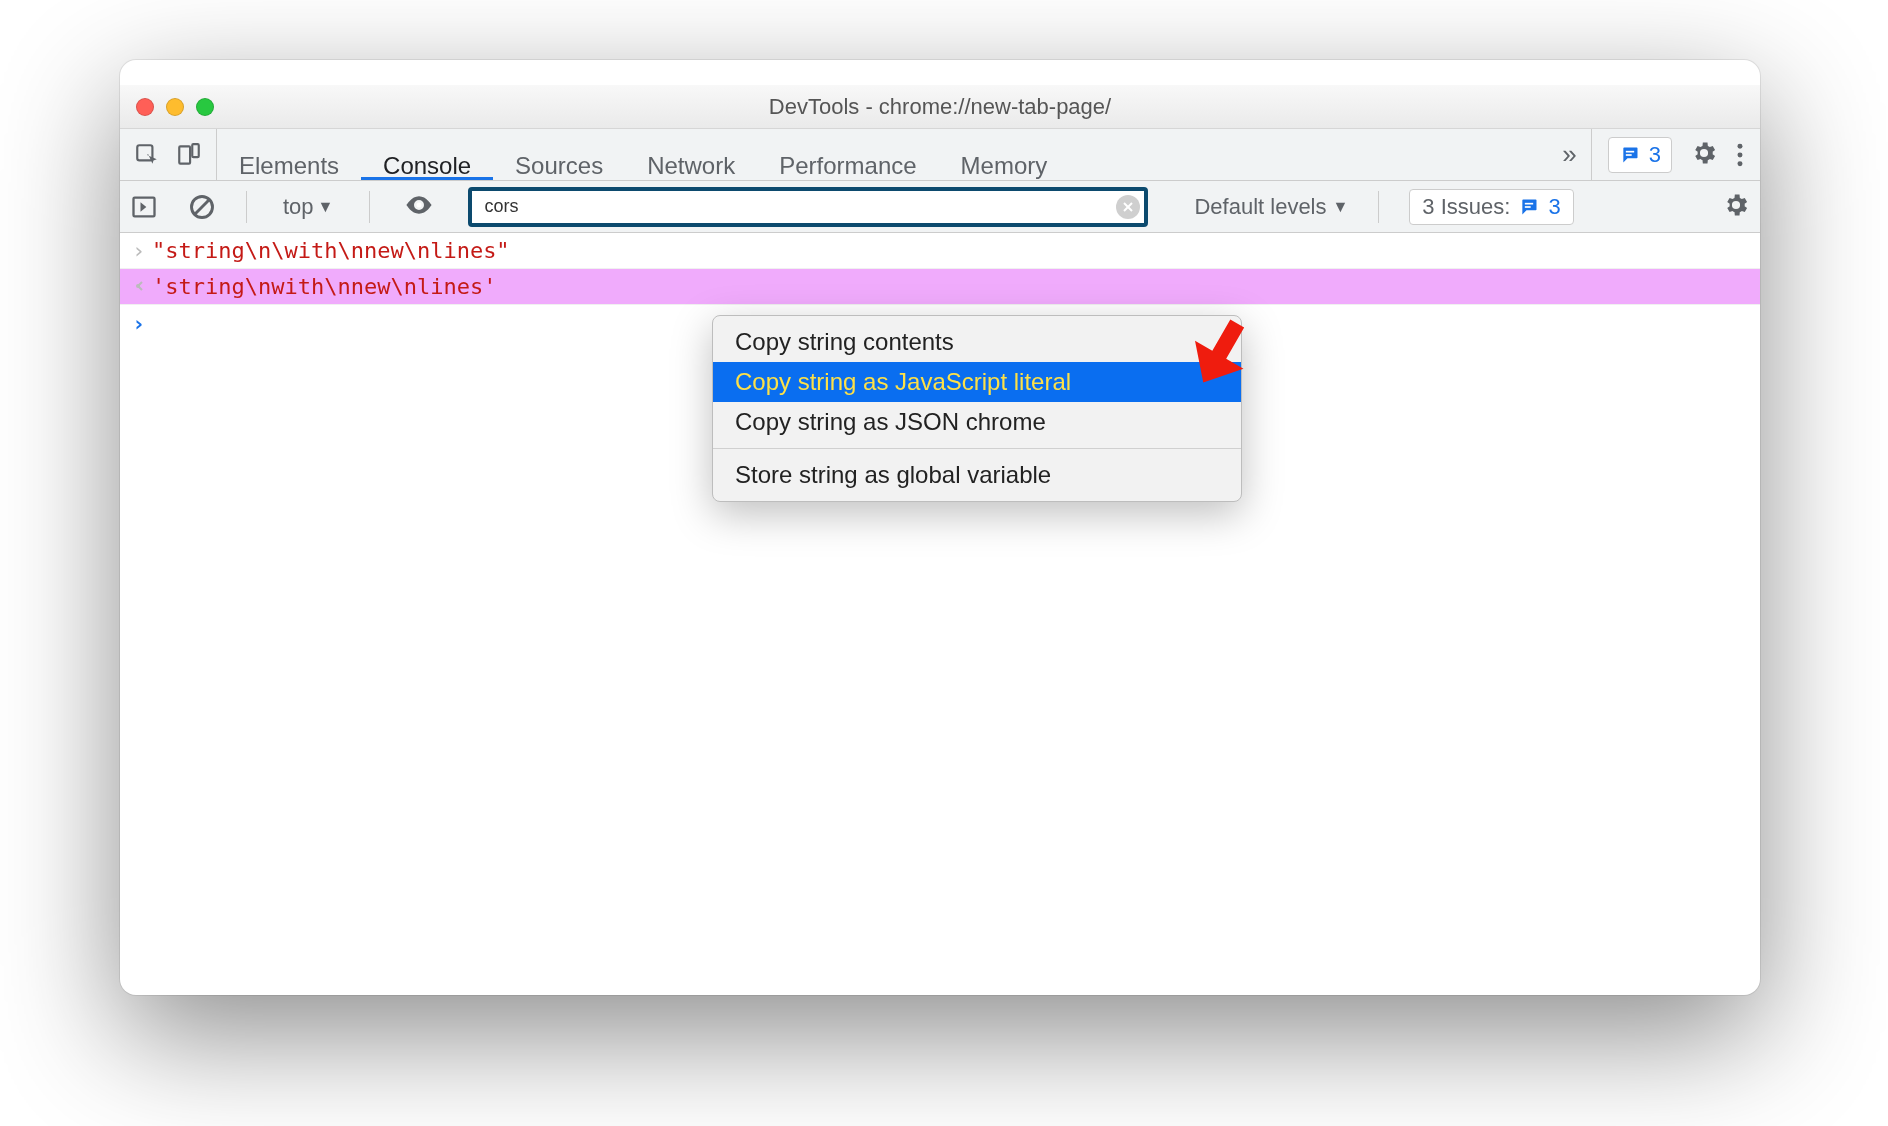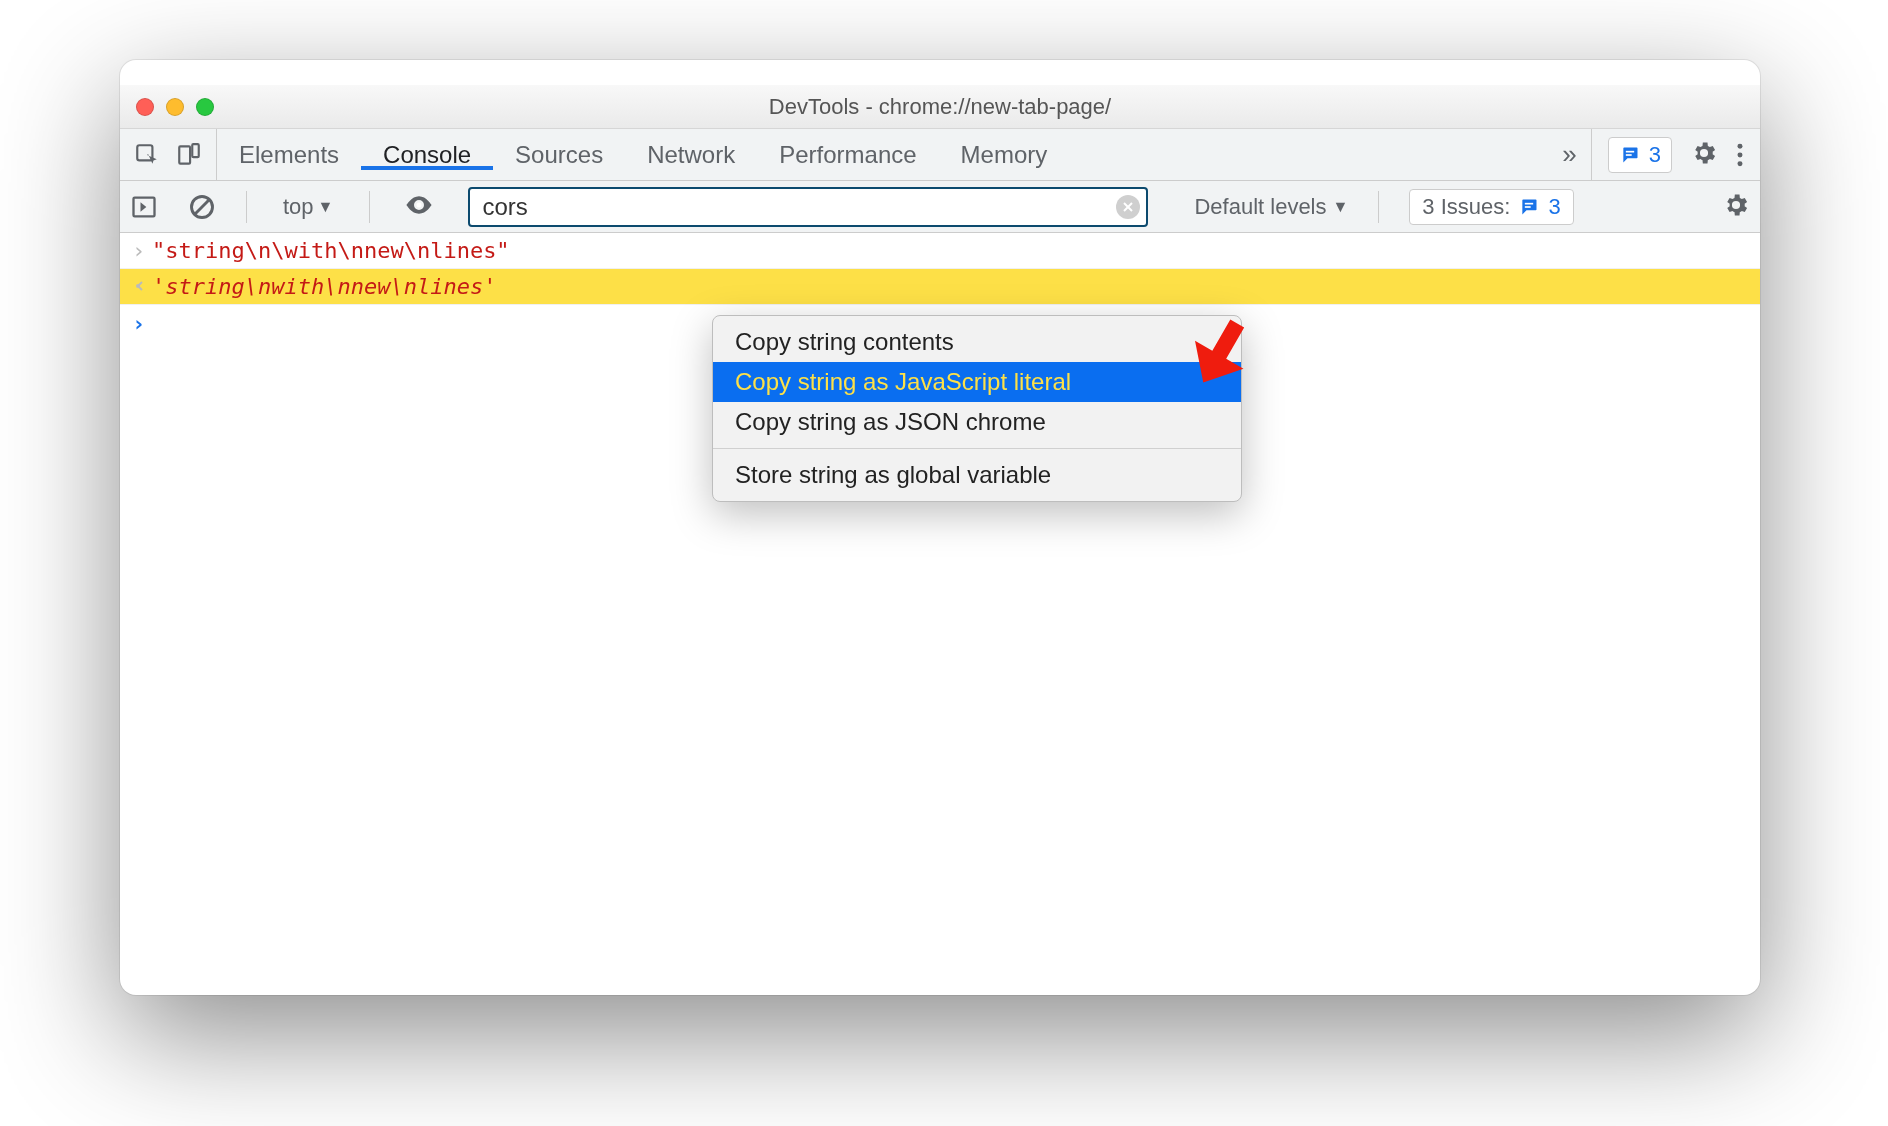--- a/index.html
+++ b/index.html
@@ -19,21 +19,21 @@
   .dot.red { background: #ff5f57; }
   .dot.yellow { background: #febc2e; }
   .dot.green { background: #28c840; }
   .title { flex: 1; text-align: center; color: #555; font-size: 22px; }
 
   .tabbar {
     height: 52px; display: flex; align-items: stretch; border-bottom: 1px solid #ccc;
     background: #f1f3f4;
   }
   .tabbar .lefticons { display: flex; align-items: center; padding: 0 14px; gap: 16px; border-right: 1px solid #ccc; }
-  .tabs { display: flex; align-items: center; flex: 1; overflow: hidden; }
+  .tabs { display: flex; align-items: flex-end; flex: 1; overflow: hidden; }
   .tab {
     display: flex; align-items: center; padding: 0 22px; color: #5f6368; font-size: 24px; cursor: default; position: relative;
   }
   .tab.active { color: #202124; }
   .tab.active::after { content: ""; position: absolute; left: 0; right: 0; bottom: -1px; height: 4px; background: #1a73e8; }
   .overflow-tabs { display: flex; align-items: center; padding: 0 14px; color: #5f6368; font-size: 26px; }
   .tabbar .right { display: flex; align-items: center; gap: 18px; padding: 0 16px; border-left: 1px solid #ccc; }
 
   .badge-btn {
     display: flex; align-items: center; gap: 8px; border: 1px solid #ccc; border-radius: 4px;
@@ -45,40 +45,40 @@
   .toolbar {
     height: 52px; display: flex; align-items: center; gap: 30px; padding: 0 10px;
     border-bottom: 1px solid #ccc; background: #f1f3f4;
   }
   .tool-btn { display: flex; align-items: center; color: #5f6368; }
   .divider { width: 1px; height: 32px; background: #ccc; }
   .ctx-dropdown { display: flex; align-items: center; gap: 4px; color: #5f6368; font-size: 22px; padding: 0 6px; }
   .eye { color: #5f6368; padding: 0 4px; }
   .filter-wrap { flex: 0 0 auto; }
   .filter-input {
-    width: 680px; height: 40px; border: 2px solid #0c4a6e; border-radius: 4px;
-    font-size: 24px; padding: 0 40px 0 12px; color: #333; outline: none; background: #fff;
+    width: 680px; height: 40px; border: 4px solid #0c4a6e; border-radius: 4px;
+    font-size: 18px; padding: 0 40px 0 12px; color: #333; outline: none; background: #fff;
   }
   .filter-box { position: relative; }
   .clear-btn {
     position: absolute; right: 8px; top: 50%; transform: translateY(-50%);
     width: 24px; height: 24px; border-radius: 50%; background: #cfcfcf; display: flex; align-items: center; justify-content: center; color: #fff; font-size: 16px;
   }
   .levels { display: flex; align-items: center; gap: 6px; color: #5f6368; font-size: 22px; padding-left: 16px; text-align: center; }
   .issues-btn {
     display: flex; align-items: center; gap: 8px; border: 1px solid #ccc; border-radius: 4px;
     padding: 4px 12px; color: #5f6368; font-size: 22px; background: #fff;
   }
   .gear { color: #5f6368; }
   .spacer { flex: 1; }
 
   .console-body { position: relative; background: #fff; font-family: Menlo, Consolas, monospace; font-size: 22px; }
   .row { display: flex; align-items: center; min-height: 36px; padding: 2px 12px; border-bottom: 1px solid #f0f0f0; }
   .row.out { background: #fff; }
-  .row.in { background: #fde047; font-style: italic; }
+  .row.in { background: #f0abfc; }
   .arrow { width: 20px; color: #bbb; padding-right: 6px; }
   .arrow.in { color: #bbb; }
   .arrow.prompt { color: #1a73e8; font-weight: bold; }
   .code { color: #c41a16; white-space: pre; }
 
   .context-menu {
     position: absolute; left: 592px; top: 82px; width: 530px; background: #f2f2f2;
     border: 1px solid #bdbdbd; border-radius: 8px; box-shadow: 0 12px 40px rgba(0,0,0,0.25);
     padding: 6px 0; font-family: -apple-system, BlinkMacSystemFont, sans-serif;
   }

